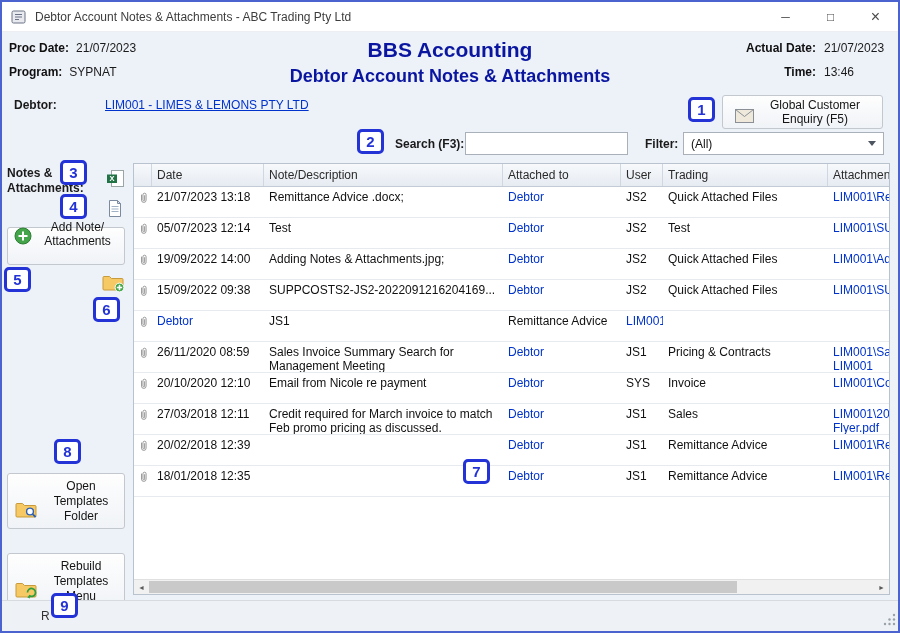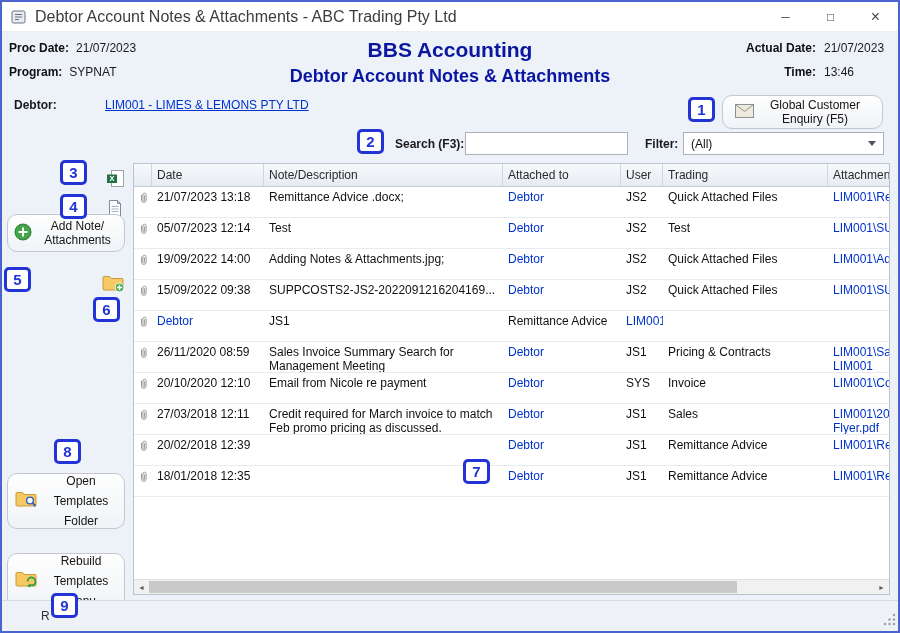--- a/index.html
+++ b/index.html
@@ -3,61 +3,61 @@
 <meta charset="utf-8">
 <style>
   *{margin:0;padding:0;box-sizing:border-box}
   html,body{width:900px;height:633px}
   body{font-family:"Liberation Sans",sans-serif;font-size:12px;color:#1a1a1a;background:#fff}
   .window{position:relative;width:900px;height:633px;border:2px solid #4a63cf;background:#edf1f8;overflow:hidden}
 
   
   .titlebar{position:absolute;left:0;top:0;right:0;height:30px;background:#fff;display:flex;align-items:center;padding-left:9px;border-bottom:1px solid #eceef1}
   .ticon{display:flex;margin-right:8px}
-  .t-title{flex:1;color:#3d3d3d;font-size:16px;white-space:nowrap;overflow:hidden}
+  .t-title{flex:1;color:#3d3d3d;font-size:12px;white-space:nowrap;overflow:hidden}
   .win-controls{display:flex;height:30px}
   .win-btn{width:45px;height:30px;display:flex;align-items:center;justify-content:center;color:#4a4a4a;font-size:12px;cursor:default}
   .win-btn.close{font-size:16px}
 
   .lbl{font-weight:bold;color:#101010}
   .kv{position:absolute;display:flex;gap:7px;white-space:nowrap}
   .kv-proc{left:7px;top:39px}
   .kv-prog{left:7px;top:63px}
   .app-title{position:absolute;left:0;right:0;top:36px;text-align:center;font-size:21px;font-weight:bold;color:#0a16a0}
   .app-subtitle{position:absolute;left:0;right:0;top:64px;text-align:center;font-size:18px;font-weight:bold;color:#0a16a0}
   .right-grid{position:absolute;right:10px;display:grid;grid-template-columns:auto 64px;gap:0 8px;white-space:nowrap}
   .rg1{top:39px}.rg2{top:63px}
   .right-grid .lbl{text-align:left}
 
   .debtor-label{position:absolute;left:12px;top:96px;font-weight:bold}
   .link{color:#0033cc;text-decoration:underline;cursor:pointer;white-space:nowrap}
   .debtor-link{position:absolute;left:103px;top:96px}
 
-  .btn{position:absolute;background:linear-gradient(#fefefe,#f0f3f7);border:1px solid #c3c8cf;border-radius:10px;display:flex;align-items:center;justify-content:center;color:#141414;text-align:center;cursor:pointer}
+  .btn{position:absolute;background:linear-gradient(#fefefe,#f0f3f7);border:1px solid #c3c8cf;border-radius:3px;display:flex;align-items:flex-end;justify-content:center;color:#141414;text-align:center;cursor:pointer}
   .global-btn{left:720px;top:93px;width:161px;height:34px;gap:6px;padding:2px 4px}
   .global-btn .txt{width:110px;line-height:14px}
 
   .search-label{position:absolute;left:393px;top:135px;font-weight:bold}
   .search-input{position:absolute;left:463px;top:130px;width:163px;height:23px;border:1px solid #a9b0ba;background:#fff;font:12px "Liberation Sans",sans-serif;padding:0 5px;color:#111}
   .filter-label{position:absolute;left:643px;top:135px;font-weight:bold}
   .select{position:absolute;left:681px;top:130px;width:201px;height:23px;background:#fff;border:1px solid #a9b0ba;display:flex;align-items:center;padding:0 7px;cursor:pointer}
   .select .val{flex:1;color:#111}
   .select .arr{width:0;height:0;border-left:4px solid transparent;border-right:4px solid transparent;border-top:5px solid #4c5560}
 
   .notes-label{position:absolute;left:5px;top:164px;font-weight:bold;white-space:pre-line;line-height:15px}
   .icon-btn{position:absolute;display:flex;align-items:center;justify-content:center;cursor:pointer}
   .excel-btn{left:101px;top:166px;width:24px;height:24px}
   .doc-btn{left:101px;top:196px;width:24px;height:24px}
-  .addnote-btn{left:5px;top:212px;width:118px;height:38px;gap:5px;padding:2px 4px}
+  .addnote-btn{left:5px;top:225px;width:118px;height:38px;gap:5px;padding:16px 4px}
   .addnote-btn .txt{width:82px;line-height:14px}
   .folderadd-btn{left:97px;top:268px;width:30px;height:30px}
   .templates-btn{width:118px;height:56px;gap:6px;padding:4px}
   .open-templates{left:5px;top:471px}
   .rebuild-templates{left:5px;top:551px}
-  .templates-btn .txt{width:72px;line-height:20px}
+  .templates-btn .txt{width:72px;line-height:15px}
 
   
   .table{position:absolute;left:131px;top:161px;width:757px;height:432px;background:#fff;border:1px solid #b9c3cf}
   .thead{display:grid;grid-template-columns:18px 112px 239px 118px 42px 165px 1fr;height:23px;background:linear-gradient(#f7f9fb,#e6ebf2);border-bottom:1px solid #c3ccd6}
   .th{border-right:1px solid #cfd7e0;padding:4px 4px 0 5px;color:#2a2a2a;white-space:nowrap;overflow:hidden}
   .th:last-child{border-right:none}
   .tbody{position:absolute;left:0;right:0;top:23px;bottom:15px;overflow:hidden;background:#fff}
   .tr{display:grid;grid-template-columns:18px 112px 239px 118px 42px 165px 1fr;height:31px;border-bottom:1px solid #e7ebf0;overflow:hidden}
   .td{padding:3px 4px 0 5px;line-height:14px;overflow:hidden;color:#111}
   .td.clip{display:flex;justify-content:center;padding:4px 0 0 0}
@@ -132,20 +132,22 @@
   </div>
 
   <span class="search-label">Search (F3):</span>
   <input class="search-input" type="text" value="" style="">
   <span class="filter-label">Filter:</span>
   <div class="select">
     <span class="val">(All)</span>
     <span class="arr"></span>
   </div>
 
+  <div class="notes-label">Notes &amp;
+Attachments:</div>
 
   <div class="icon-btn excel-btn">
     <span>
       <svg width="17" height="17" viewBox="0 0 17 17">
           <rect x="4.5" y="0.5" width="12" height="16" fill="#fff" stroke="#9aa5a5"></rect>
           <rect x="0" y="4.5" width="10" height="8.5" fill="#217346"></rect>
           <text x="5" y="11.3" font-size="7.5" fill="#fff" text-anchor="middle" font-weight="bold">X</text>
         </svg>
     </span>
   </div>

